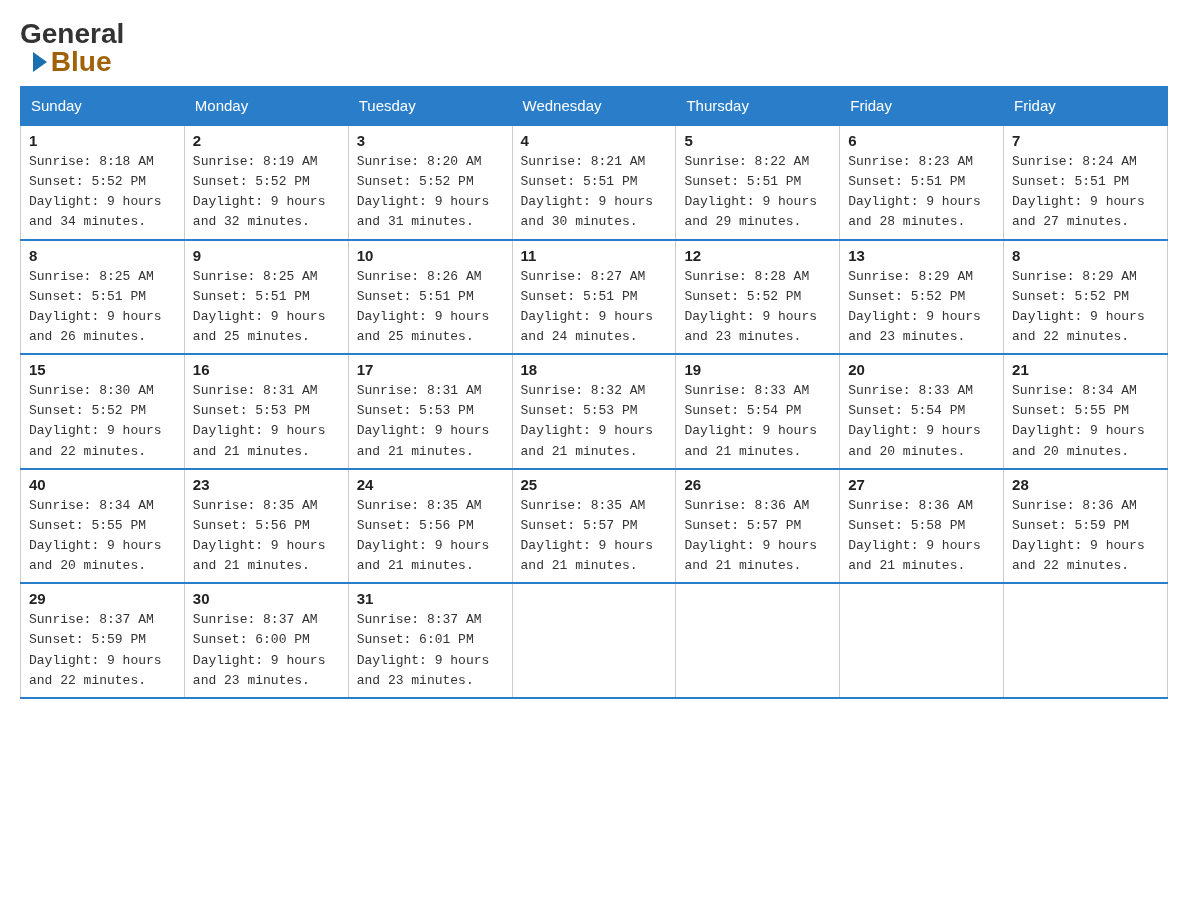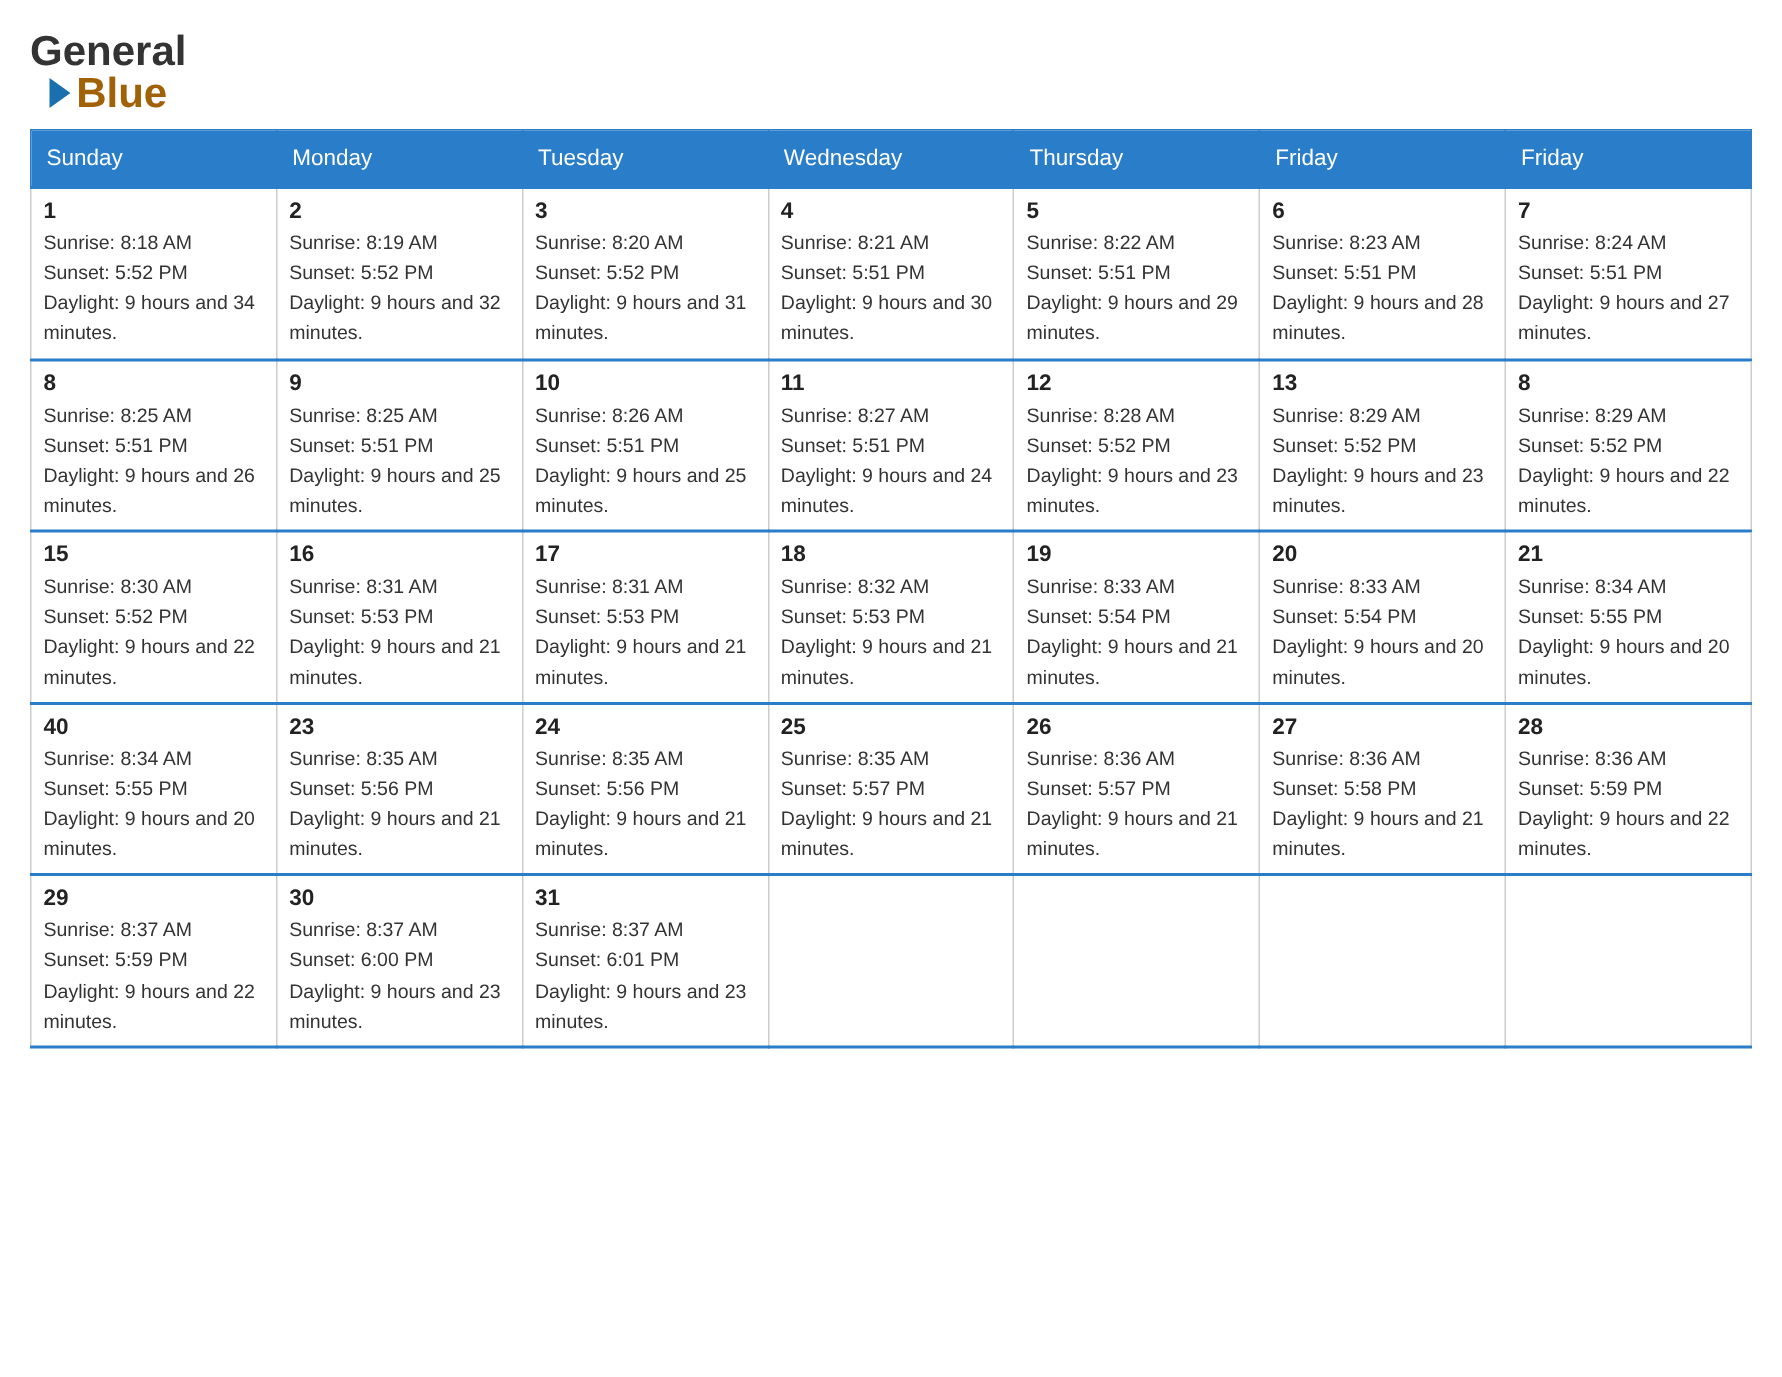--- a/index.html
+++ b/index.html
@@ -85,20 +85,21 @@
       font-size: 15px;
       font-weight: bold;
       color: #222;
       display: block;
       margin-bottom: 3px;
     }
     .day-info {
       font-size: 13px;
       color: #333;
       line-height: 1.55;
+      font-family: Liberation Mono, monospace;
     }
     .empty-cell {
       background: #fff;
     }
     tr {
       border-bottom: 2px solid #2a7dc9;
     }
   </style>
 </head>
 <body>

